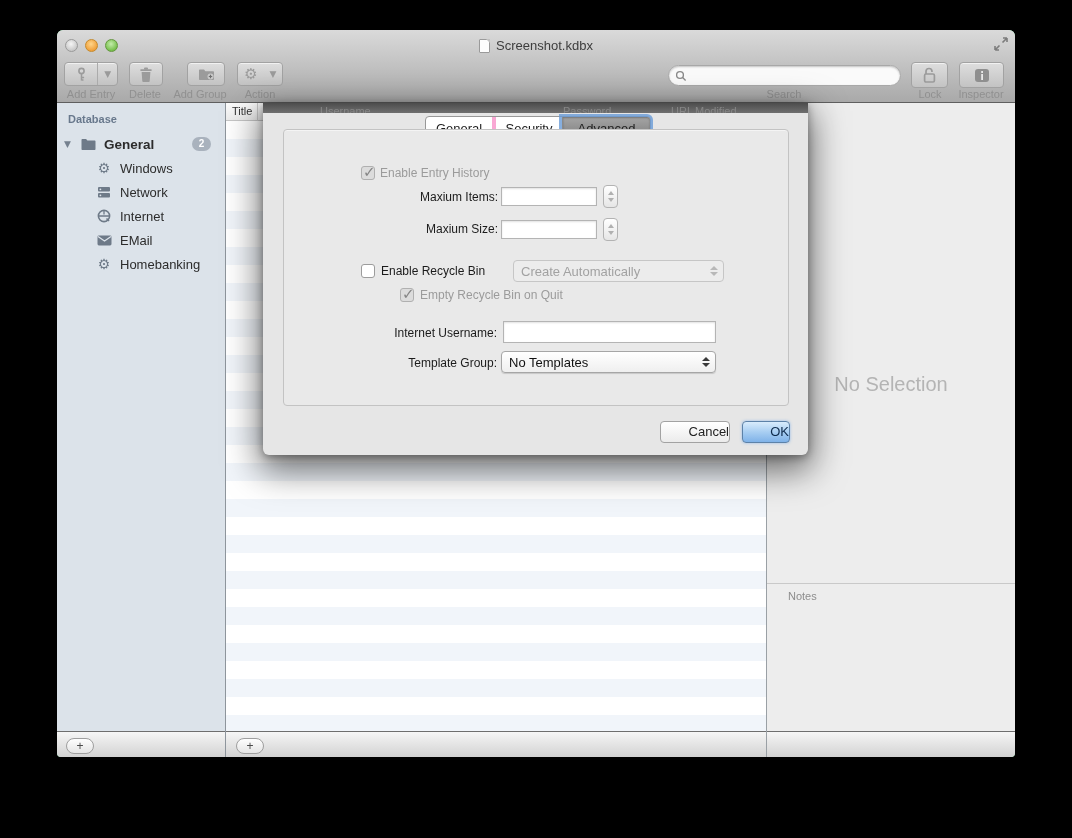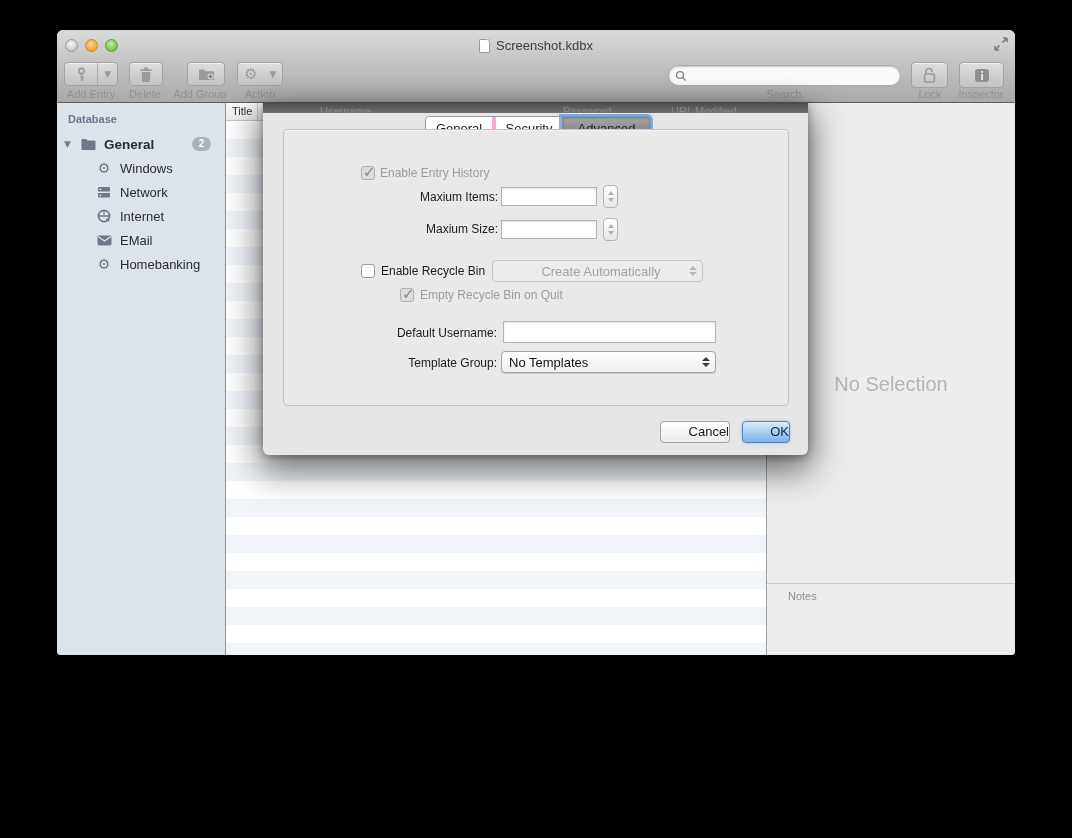--- a/index.html
+++ b/index.html
@@ -1,18 +1,18 @@
 <!DOCTYPE html>
 <html><head>
 <meta charset="utf-8">
 <style>
   * { margin:0; padding:0; box-sizing:border-box; }
   html,body { width:1072px; height:838px; background:#000; font-family:"Liberation Sans","DejaVu Sans",sans-serif; }
   #stage { position:relative; width:1072px; height:838px; background:#000; overflow:hidden; }
-  #window { position:absolute; left:57px; top:30px; width:958px; height:625px;
+  #window { position:absolute; left:57px; top:30px; width:958px; height:727px;
             border-radius:6px 6px 4px 4px; overflow:hidden; background:#86efac;
             box-shadow:0 10px 40px rgba(0,0,0,.7); }
 
   
   #header { position:absolute; left:0; top:0; width:958px; height:73px;
             background:linear-gradient(#dadada,#a9a9a9); border-bottom:1px solid #5f5f5f; }
   .tl { position:absolute; top:9px; width:13px; height:13px; border-radius:50%; }
   .tl.close { left:8px;  background:radial-gradient(circle at 5px 4px,#f5f5f5,#c9c9c9 70%); border:1px solid #9a9a9a; }
   .tl.min   { left:28px; background:radial-gradient(circle at 5px 4px,#ffd58a,#f0a13c 70%); border:1px solid #c58a2c; }
   .tl.zoomb { left:48px; background:radial-gradient(circle at 5px 4px,#c4ecaa,#77c04c 70%); border:1px solid #64963e; }
@@ -355,31 +355,31 @@
         <div class="lbl right" style="left:80px; top:60px; width:134px;">Maxium Items:</div>
         <input class="tfield" style="left: 217px; top: 57px; width: 96px; height: 19px;" value="">
         <div class="stepper" style="left:319px; top:55px;"></div>
 
         <div class="lbl right" style="left:80px; top:92px; width:134px;">Maxium Size:</div>
         <input class="tfield" style="left: 217px; top: 90px; width: 96px; height: 19px;" value="">
         <div class="stepper" style="left:319px; top:88px;"></div>
 
         <div class="cb" style="left:77px; top:134px;"></div>
         <div class="lbl" style="left:97px; top:134px;">Enable Recycle Bin</div>
-        <div class="popup disabled" style="left:208px; top:130px; width:211px;justify-content:center;">
+        <div class="popup disabled" style="left:229px; top:130px; width:211px;">
           <span>Create Automatically</span>
           <span class="arrows">
               <i class="up"></i>
               <i class="down"></i>
             </span>
         </div>
         <div class="cb disabled checked" style="left:116px; top:158px;"></div>
         <div class="lbl disabled" style="left:136px; top:158px;">Empty Recycle Bin on Quit</div>
 
-        <div class="lbl right" style="left:63px; top:196px; width:150px;">Default Username:</div>
+        <div class="lbl right" style="left:63px; top:196px; width:150px;">Internet Username:</div>
         <input class="tfield" style="left: 219px; top: 191px; width: 213px; height: 22px;" value="">
 
         <div class="lbl right" style="left:63px; top:226px; width:150px;">Template Group:</div>
         <div class="popup enabled" style="left:217px; top:221px; width:215px;">
           <span>No Templates</span>
           <span class="arrows">
               <i class="up"></i>
               <i class="down"></i>
             </span>
         </div>

